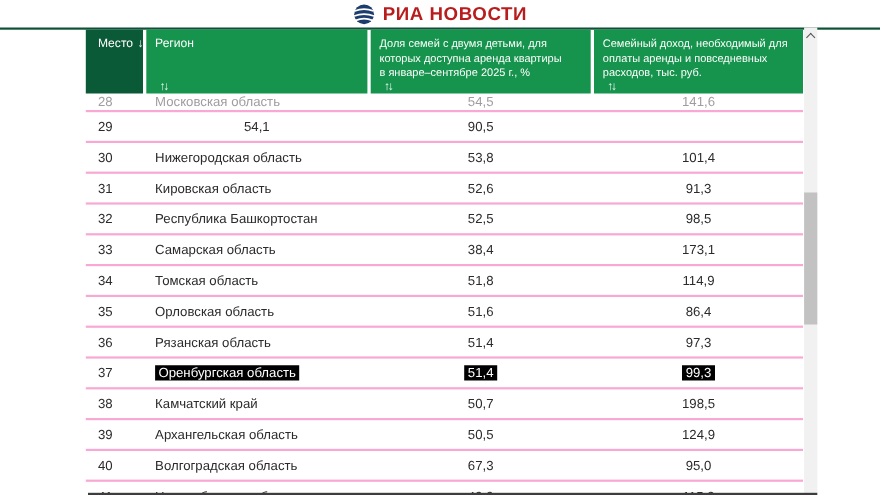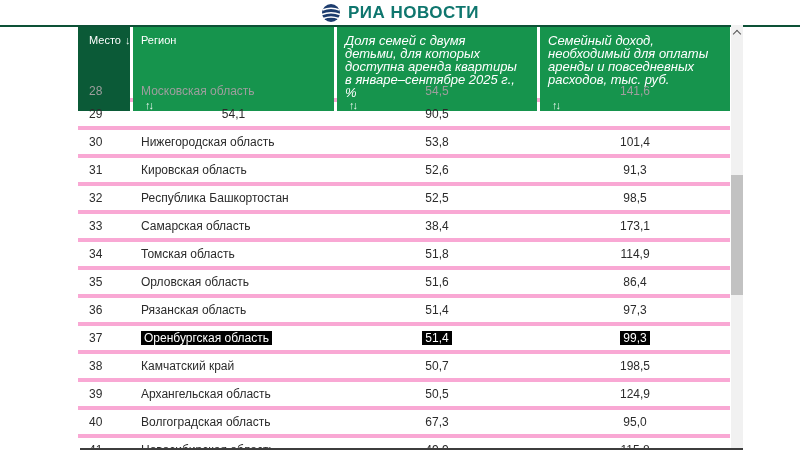--- a/index.html
+++ b/index.html
@@ -8,46 +8,46 @@
     background:#ffffff;
     font-family:"Liberation Sans","DejaVu Sans",sans-serif;
     -webkit-font-smoothing:antialiased;
   }
   
   .topbar{
     height:25px;display:flex;align-items:center;justify-content:center;gap:7px;
     background:#ffffff;
   }
   .logo-text{
-    color:#0f766e;font-weight:bold;font-size:17px;letter-spacing:.5px;
+    color:#b91c1c;font-weight:bold;font-size:17px;letter-spacing:.5px;
   }
   .topline{height:2px;background:#0d5136;width:100%;}
 
   
   .table{position:absolute;left:78px;top:27px;width:652px;}
   .thead{
     display:grid;grid-template-columns:52px 201px 200px 190px;column-gap:3px;
     height:56px;
   }
   .th{
     color:#ffffff;display:flex;justify-content:space-between;align-items:flex-start;
     padding:7px 7px 0 8px;box-sizing:border-box;cursor:pointer;
   }
   .th-place{background:#0b5a37;font-size:11px;padding-left:11px;}
   .th-green{background:#16944d;flex-direction:column;}
   .th-label{font-size:11px;font-weight:500;line-height:13px;}
-  .th-label.small{font-size:13px;max-width:172px;font-style:italic;}
+  .th-label.small{font-size:10px;max-width:172px;}
   .sort{
     font-size:11px;color:rgba(255,255,255,.9);letter-spacing:-2px;
     flex:none;margin-left:4px;
   }
   .tbody{background:#ffffff;}
   .row{
     display:grid;grid-template-columns:52px 201px 200px 190px;column-gap:3px;
-    height:28px;box-sizing:border-box;border-bottom:4px solid #f9a8d4;
+    height:28px;box-sizing:border-box;border-bottom:2px solid #f9a8d4;
     align-items:center;font-size:12px;color:#2b2b2b;
   }
   .row.muted{height:19px;color:#9e9e9e;}
   .cell{white-space:nowrap;overflow:hidden;}
   .rank{padding-left:11px;}
   .region{padding-left:8px;}
   .num{text-align:center;}
   .hl{background:#000000;color:#ffffff;padding:1px 3px;}
 
   

